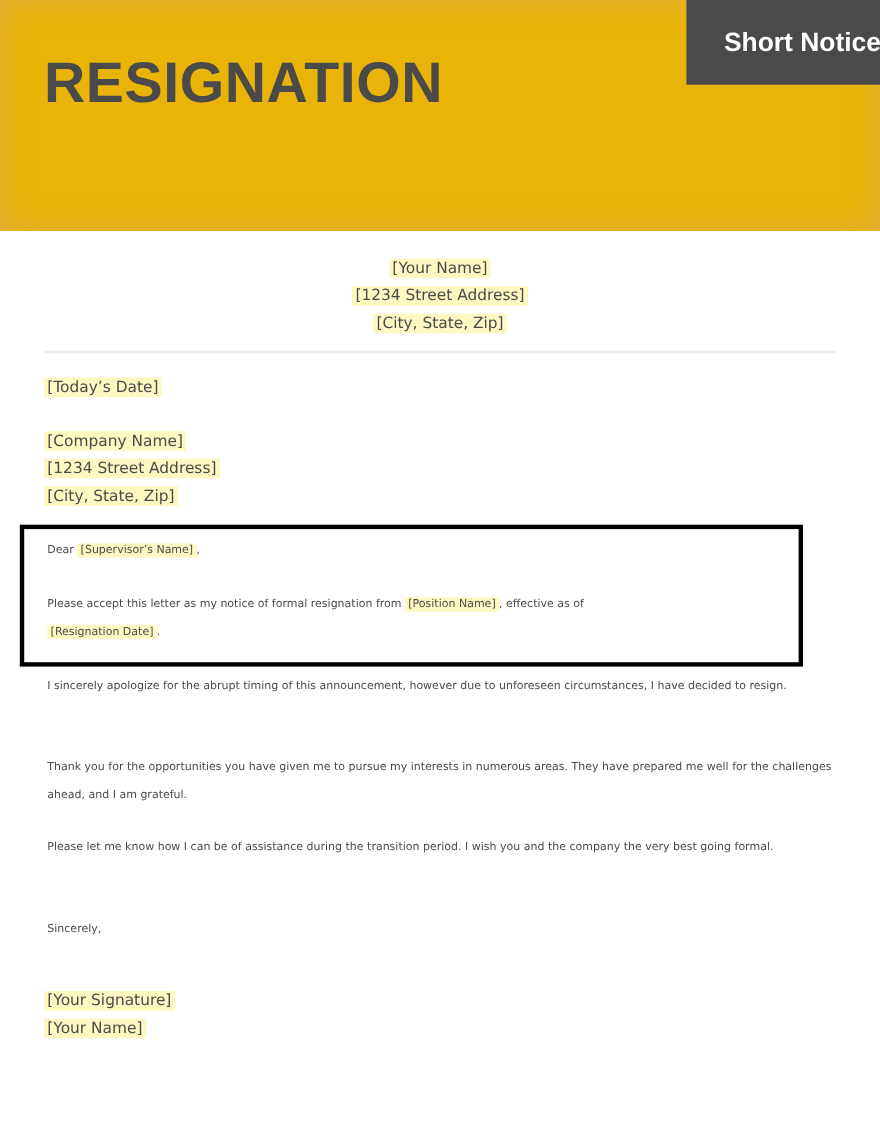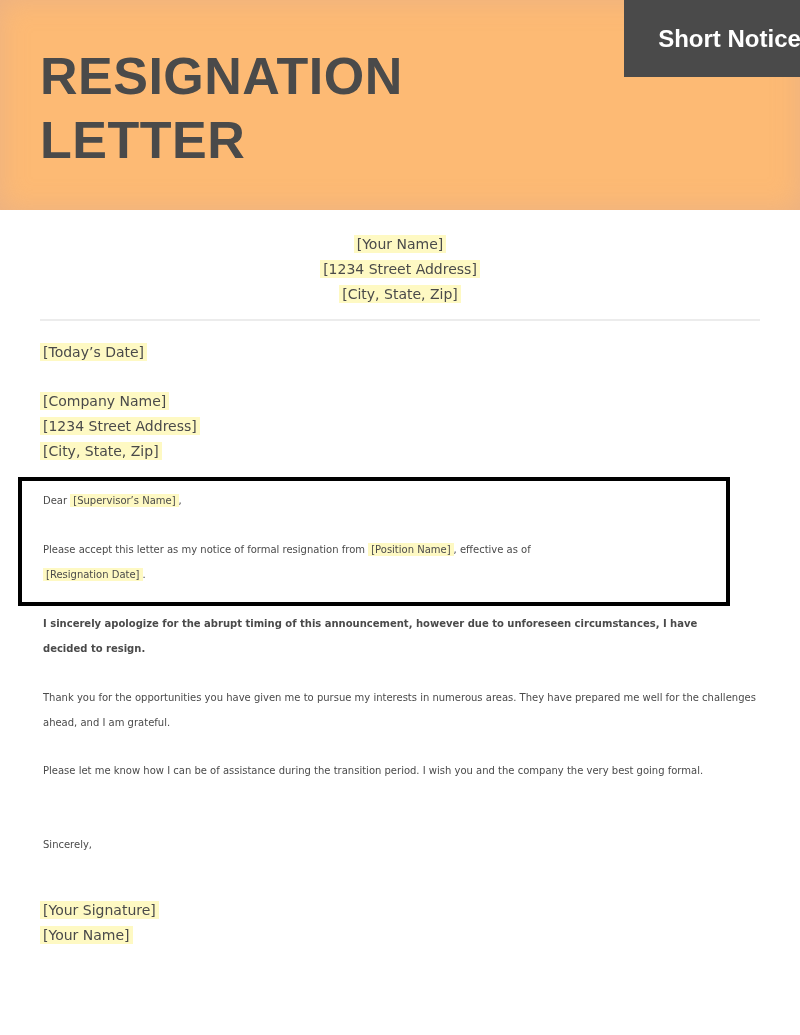--- a/index.html
+++ b/index.html
@@ -4,21 +4,21 @@
 <style>
   html, body { margin:0; padding:0; }
   body {
     width:800px; height:1035px; position:relative; overflow:hidden;
     background:#ffffff;
     font-family:"DejaVu Sans", "Liberation Sans", sans-serif;
     color:#4a4a4a;
   }
   .header {
     position:absolute; left:0; top:0; width:800px; height:210px;
-    background:#fdba74;
+    background:#eab308;
     box-shadow: inset 0 0 28px rgba(200,160,160,0.35);
   }
   .title {
     position:absolute; left:40px; top:44px;
     font-family:"Liberation Sans", sans-serif; font-weight:700;
     font-size:52px; line-height:64px; color:#4a4a4a; letter-spacing:0.5px;
   }
   .title div { white-space:nowrap; }
   .badge {
     position:absolute; left:624px; top:0; width:211px; height:77px;
@@ -47,21 +47,20 @@
     position:absolute; left:18px; top:477px; width:704px; height:121px;
     border:4px solid #000000;
   }
 </style>
 </head>
 <body>
 
 <div class="header">
   <div class="title">
     <div>RESIGNATION</div>
-    <div>LETTER</div>
   </div>
   <div class="badge">Short Notice</div>
 </div>
 
 <div class="sender">
   <div><span class="hl">[Your Name]</span></div>
   <div><span class="hl">[1234 Street Address]</span></div>
   <div><span class="hl">[City, State, Zip]</span></div>
 </div>
 
@@ -80,21 +79,21 @@
 <div class="focus-box"></div>
 
 <div class="para" style="top:488px;">
   <span>Dear </span><span class="hl">[Supervisor’s Name]</span><span>,</span>
 </div>
 
 <div class="para" style="top:537px; width:680px;">
   <span>Please accept this letter as my notice of formal resignation from </span><span class="hl">[Position Name]</span><span>, effective as of</span><br><span class="hl">[Resignation Date]</span><span>.</span>
 </div>
 
-<div class="para" style="top:611px; width:680px;font-weight:bold;">I sincerely apologize for the abrupt timing of this announcement, however due to unforeseen circumstances, I have decided to resign.</div>
+<div class="para" style="top:611px; width:680px;">I sincerely apologize for the abrupt timing of this announcement, however due to unforeseen circumstances, I have decided to resign.</div>
 <div class="para" style="top:685px; width:720px;">Thank you for the opportunities you have given me to pursue my interests in numerous areas. They have prepared me well for the challenges ahead, and I am grateful.</div>
 <div class="para" style="top:758px; width:725px;">Please let me know how I can be of assistance during the transition period. I wish you and the company the very best going formal.</div>
 
 <div class="para" style="top:832px;">Sincerely,</div>
 
 <div class="block" style="top:898px;">
   <div><span class="hl">[Your Signature]</span></div>
   <div><span class="hl">[Your Name]</span></div>
 </div>
 

